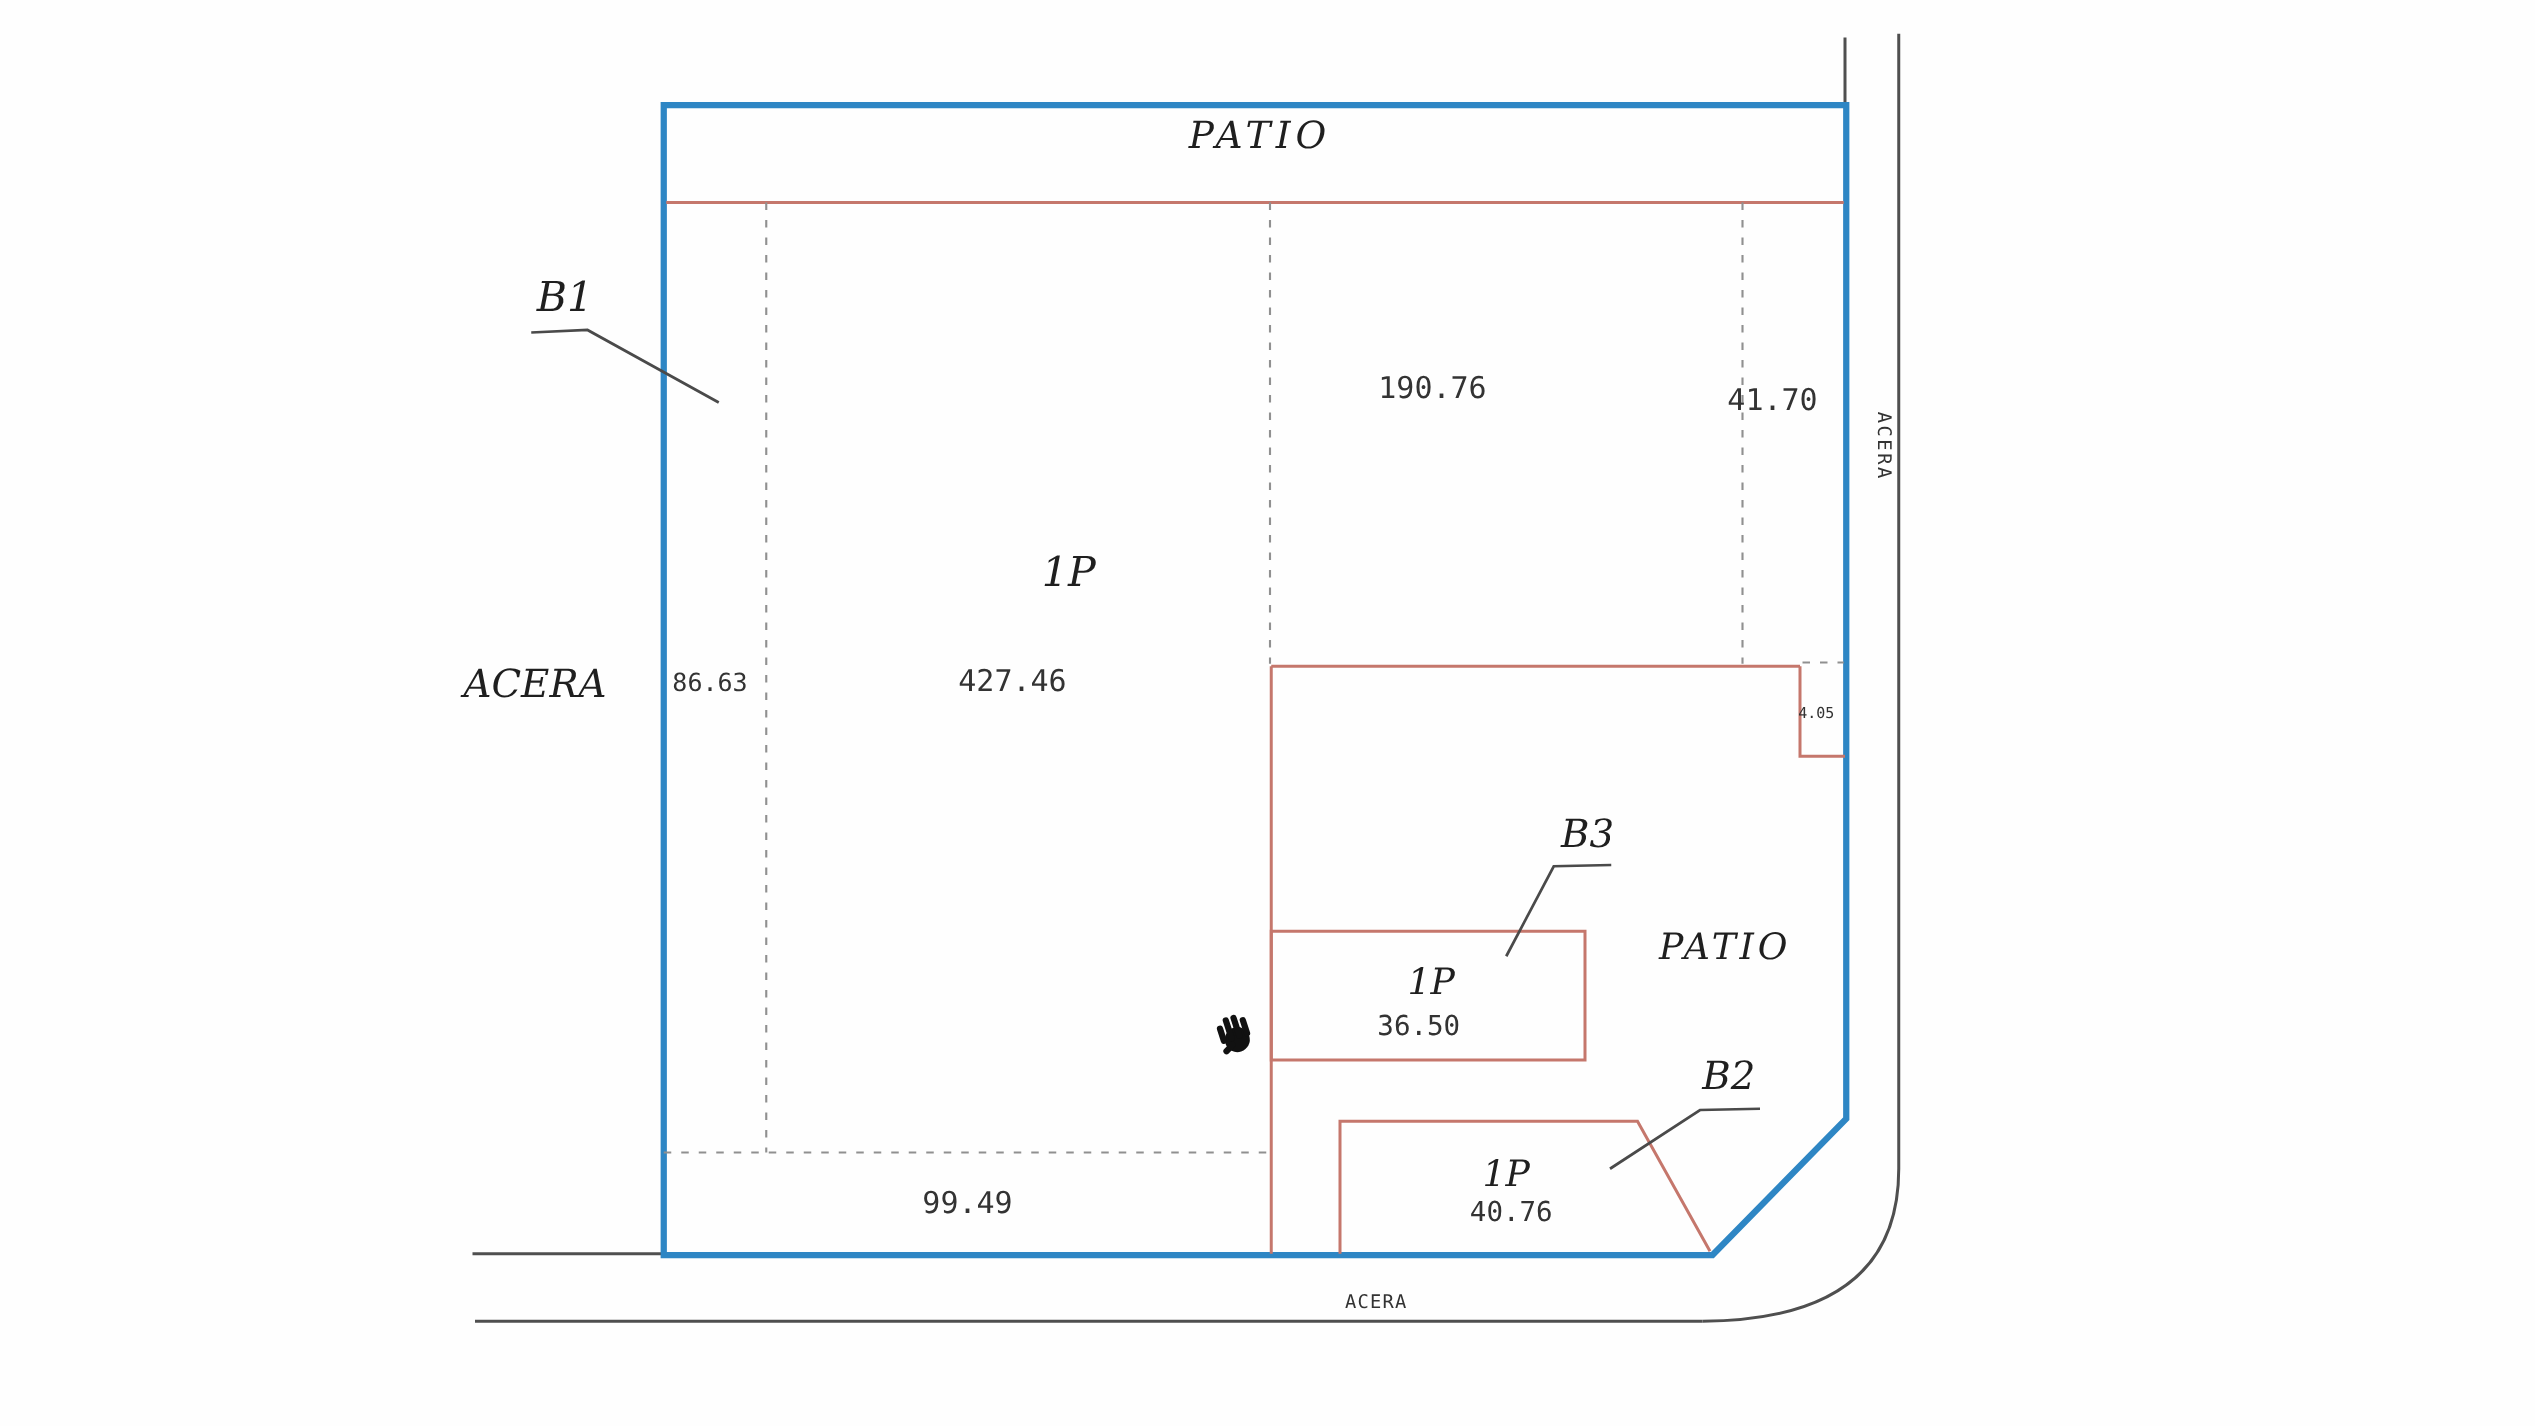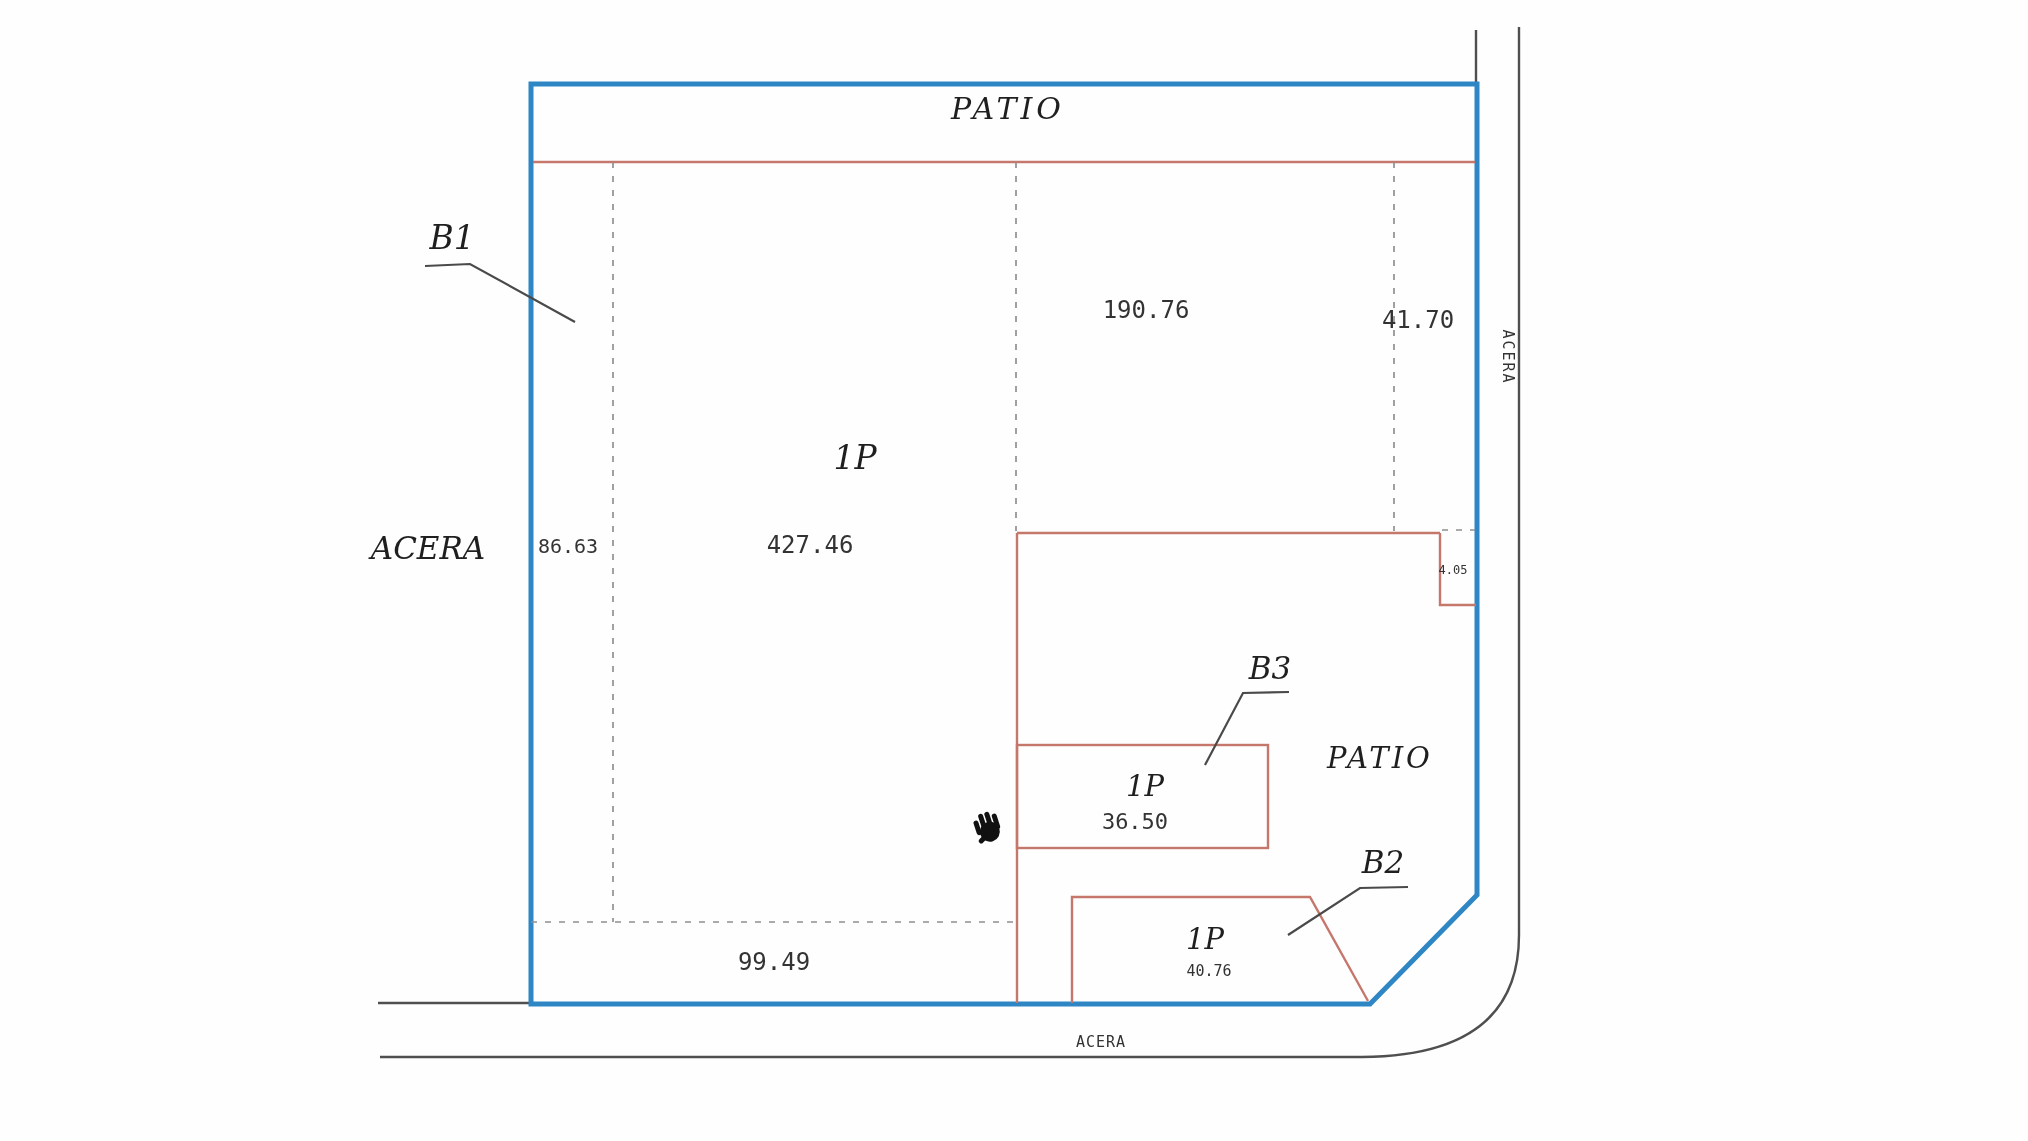--- a/index.html
+++ b/index.html
@@ -103,19 +103,19 @@
   <div class="lbl serif" style="left:1380px;top:758px;font-size:29px;letter-spacing:3px;">PATIO</div>
 
   <div class="lbl serif" style="left:1145px;top:786px;font-size:29px;">1P</div>
 
   <div class="lbl mono" style="left:1135px;top:822px;font-size:22px;">36.50</div>
 
   <div class="lbl serif" style="left:1383px;top:862px;font-size:31px;">B2</div>
 
   <div class="lbl serif" style="left:1205px;top:939px;font-size:29px;">1P</div>
 
-  <div class="lbl mono" style="left:1209px;top:971px;font-size:15px;">40.76</div>
+  <div class="lbl mono" style="left:1209px;top:971px;font-size:22px;">40.76</div>
 
   <div class="lbl mono" style="left:774px;top:962px;font-size:24px;">99.49</div>
 
   <div class="lbl mono" style="left:1101px;top:1042px;font-size:15px;letter-spacing:1px;">ACERA</div>
 
 </div>
 
 </body></html>

